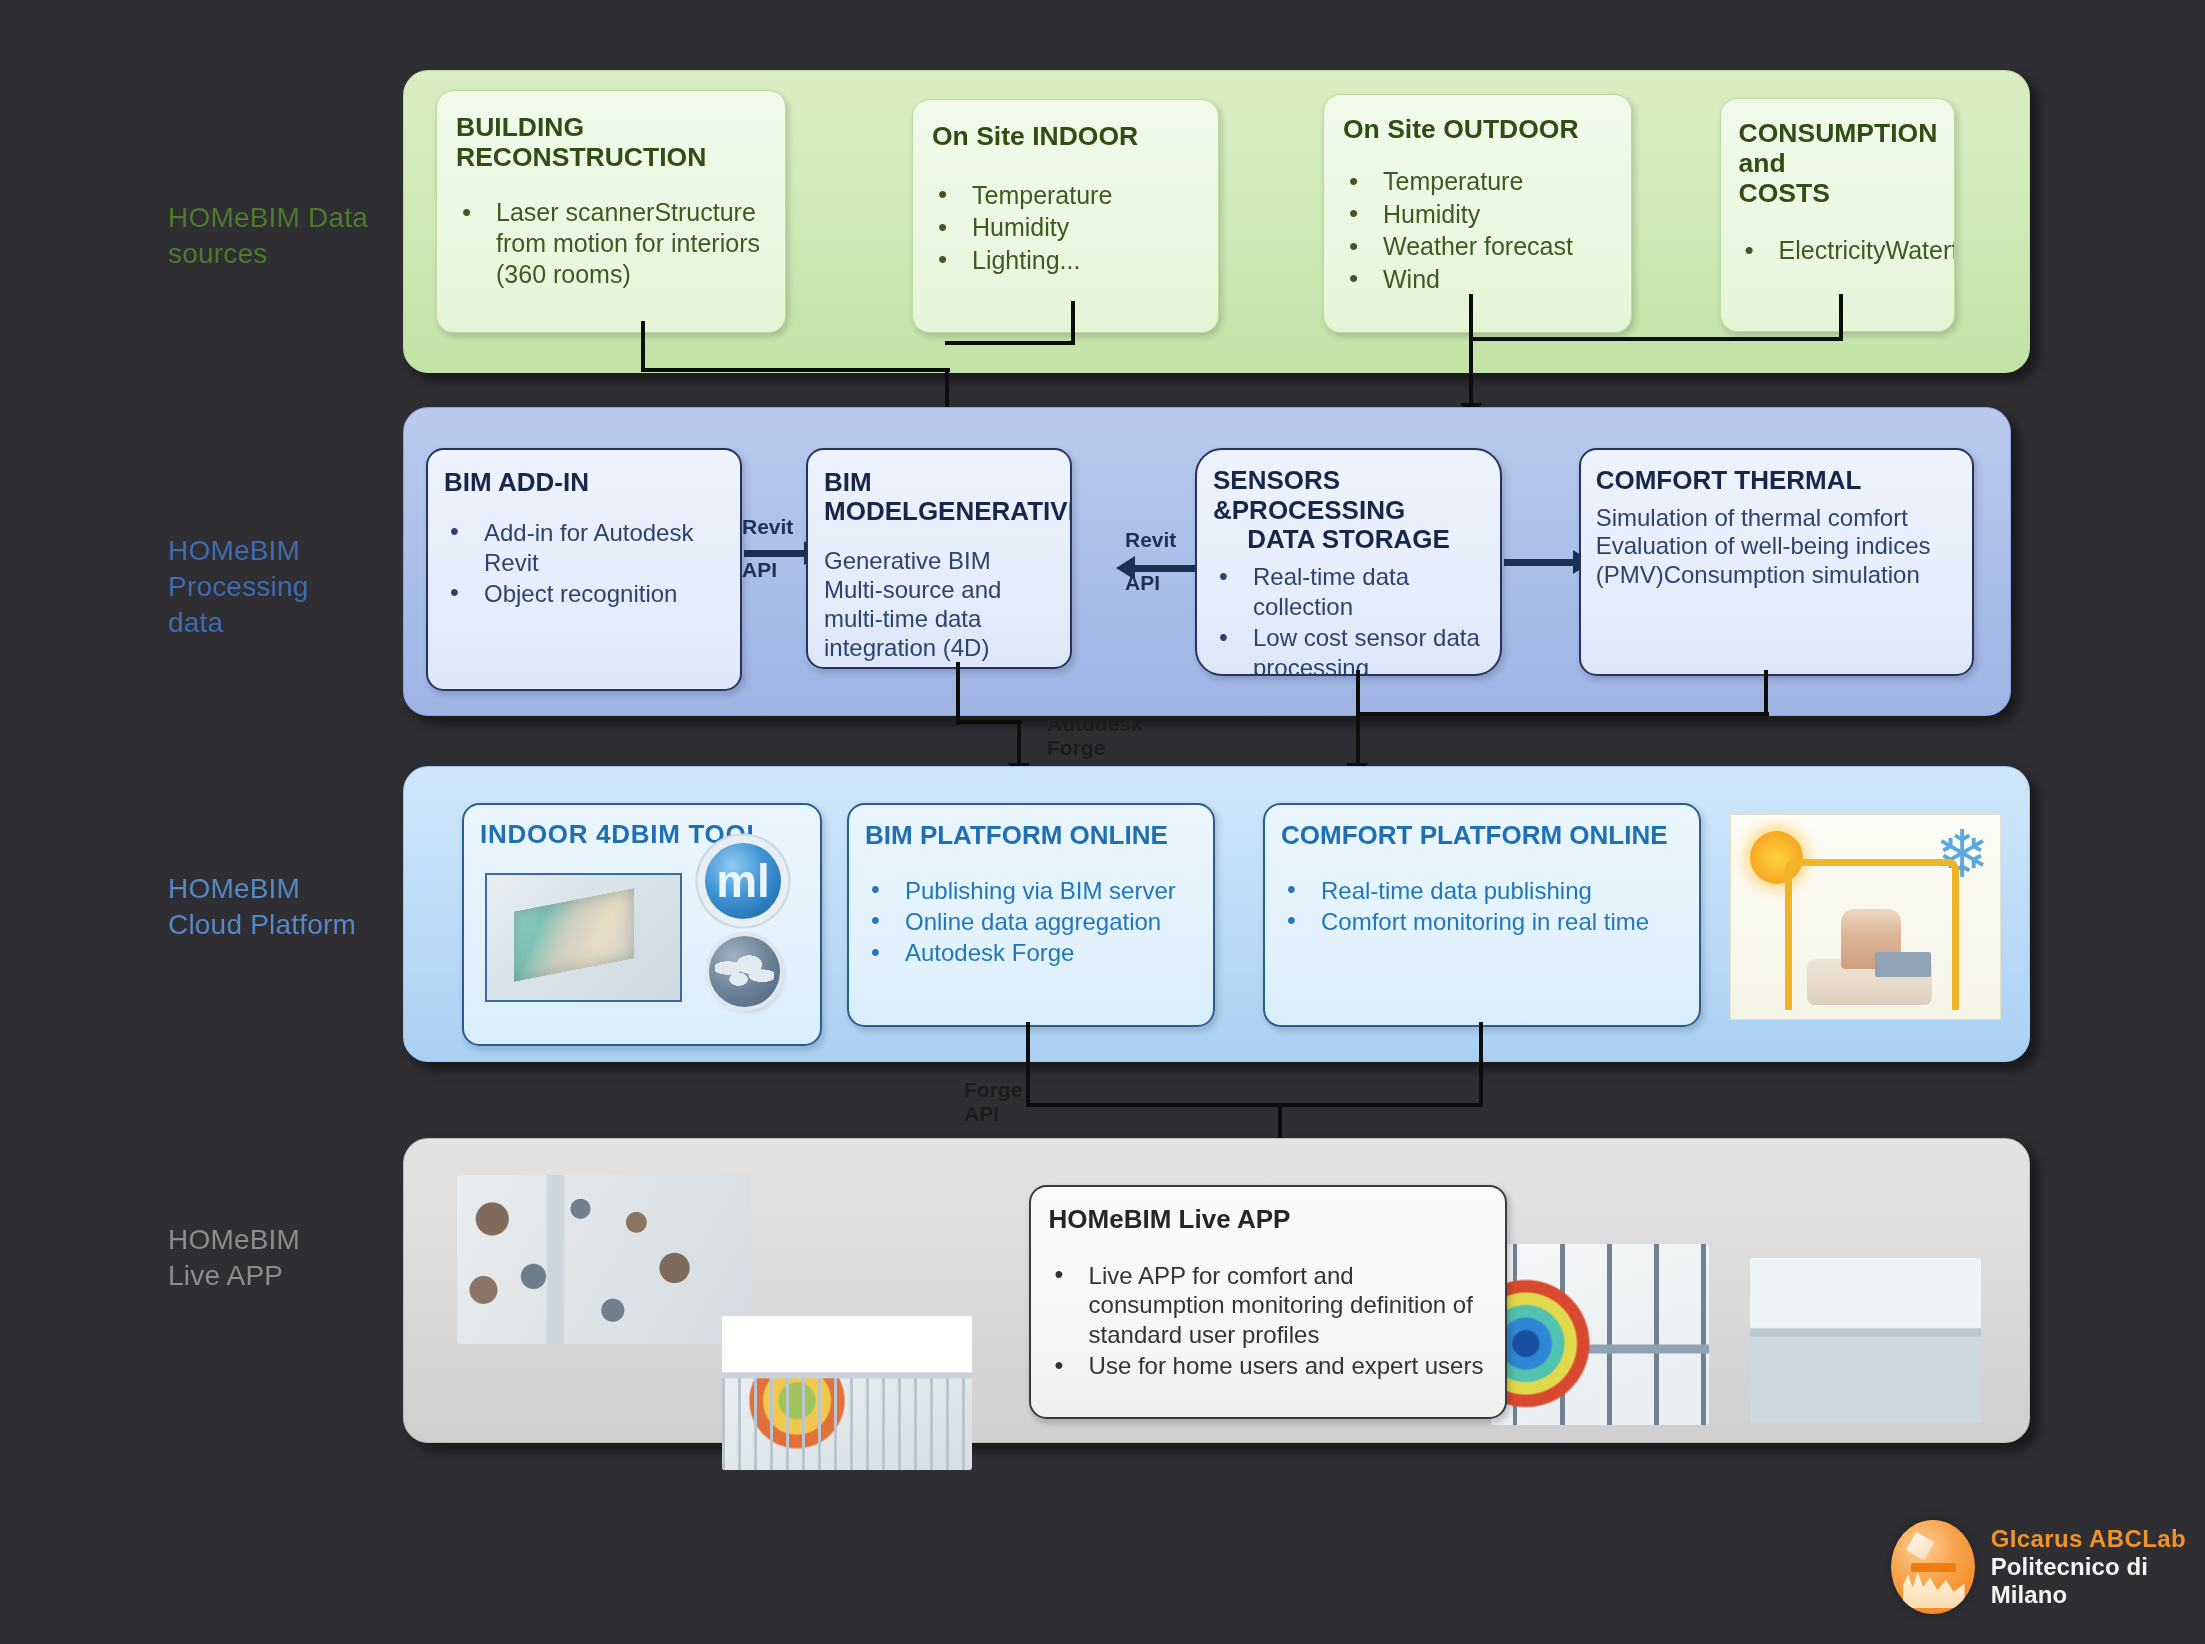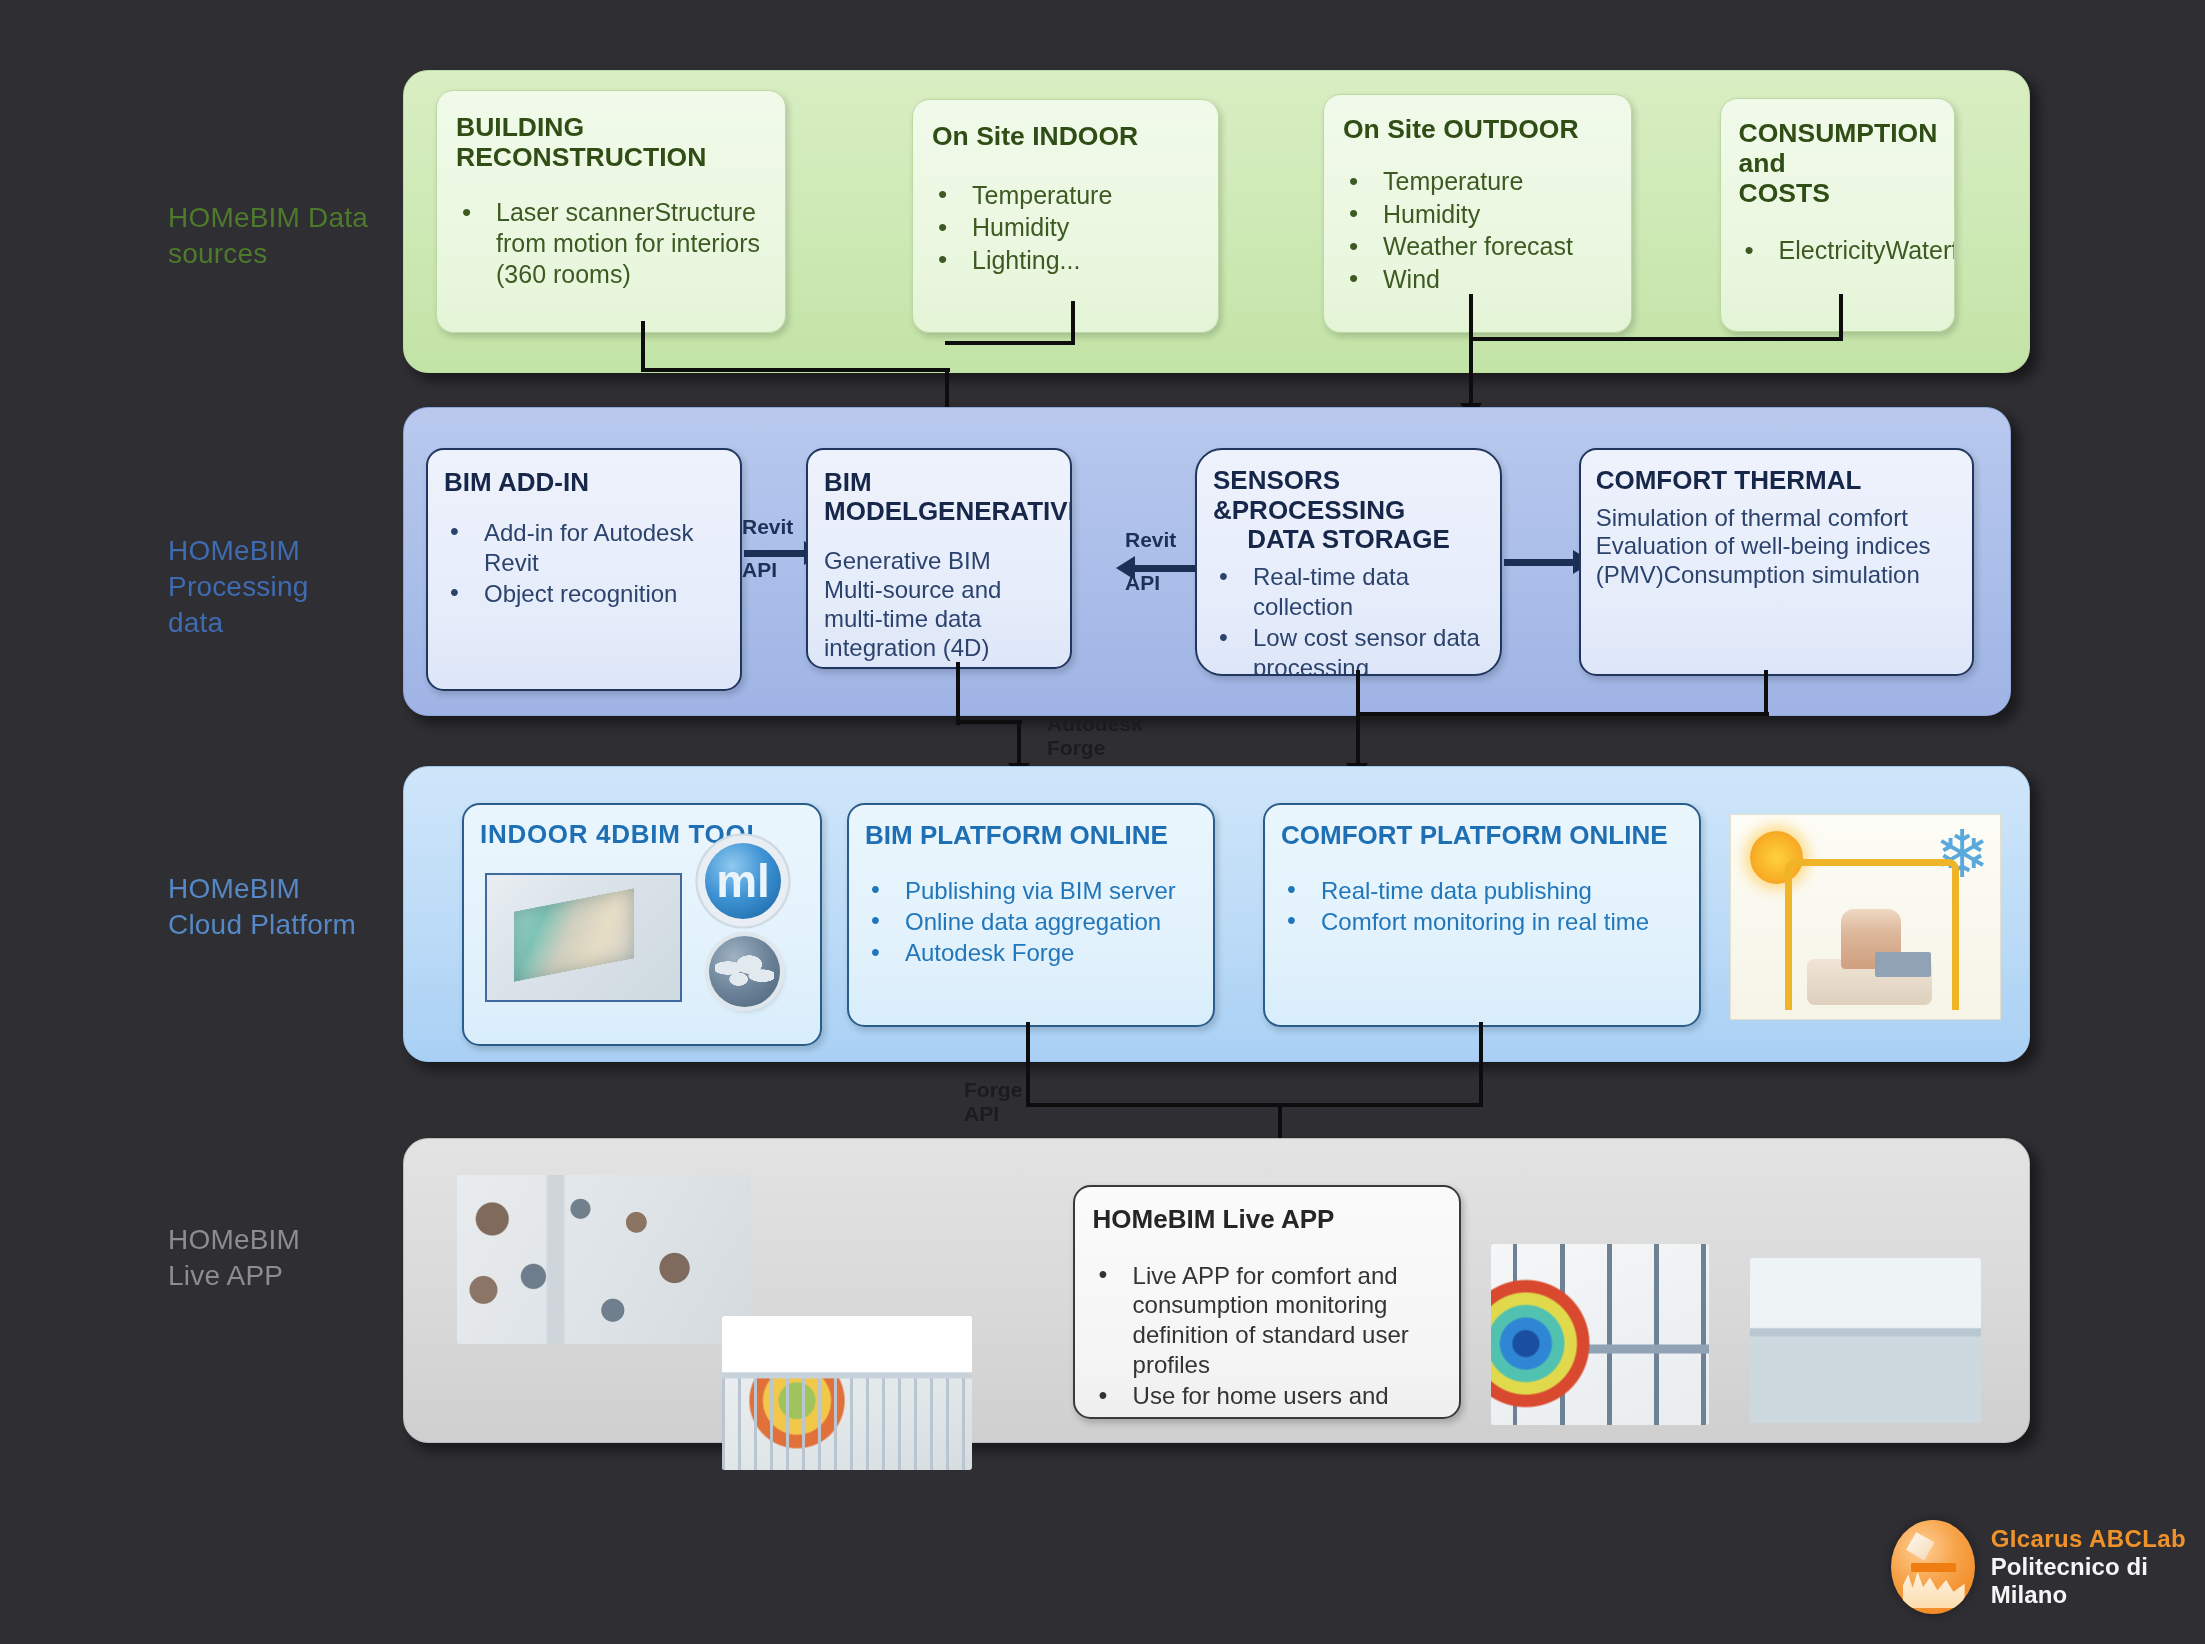--- a/index.html
+++ b/index.html
@@ -332,21 +332,21 @@
   <div class="side side-gray" style="left:168px;top:1222px;width:243px;">
     <div>HOMeBIM</div>
     <div>Live APP</div>
   </div>
 
   <div class="collage cl-people" style="left:457px;top:1175px;width:294px;height:169px;"></div>
   <div class="collage cl-screens" style="left:722px;top:1316px;width:250px;height:154px;"></div>
   <div class="collage cl-charts" style="left:1491px;top:1244px;width:218px;height:181px;"></div>
   <div class="collage cl-hands" style="left:1750px;top:1258px;width:231px;height:165px;"></div>
 
-  <div class="card card-white" style="left:1029px;top:1185px;width:388px;height:234px;padding:17.6px 17.6px;margin-left:44px;">
+  <div class="card card-white" style="left:1029px;top:1185px;width:478px;height:234px;padding:17.6px 17.6px;">
     <p class="ttl ttl-dark" style="font-size:26px;margin-bottom:26.5px;">HOMeBIM Live APP</p>
     <ul class="bul txt-dark" style="font-size:24px;">
       <li>Live APP for comfort and consumption monitoring definition of standard user profiles</li>
       <li>Use for home users and expert users</li>
     </ul>
   </div>
 
   <div class="inst" style="left:1891px;top:1520px;">
     <div class="inst-mark">
       <div class="inst-bar"></div>

